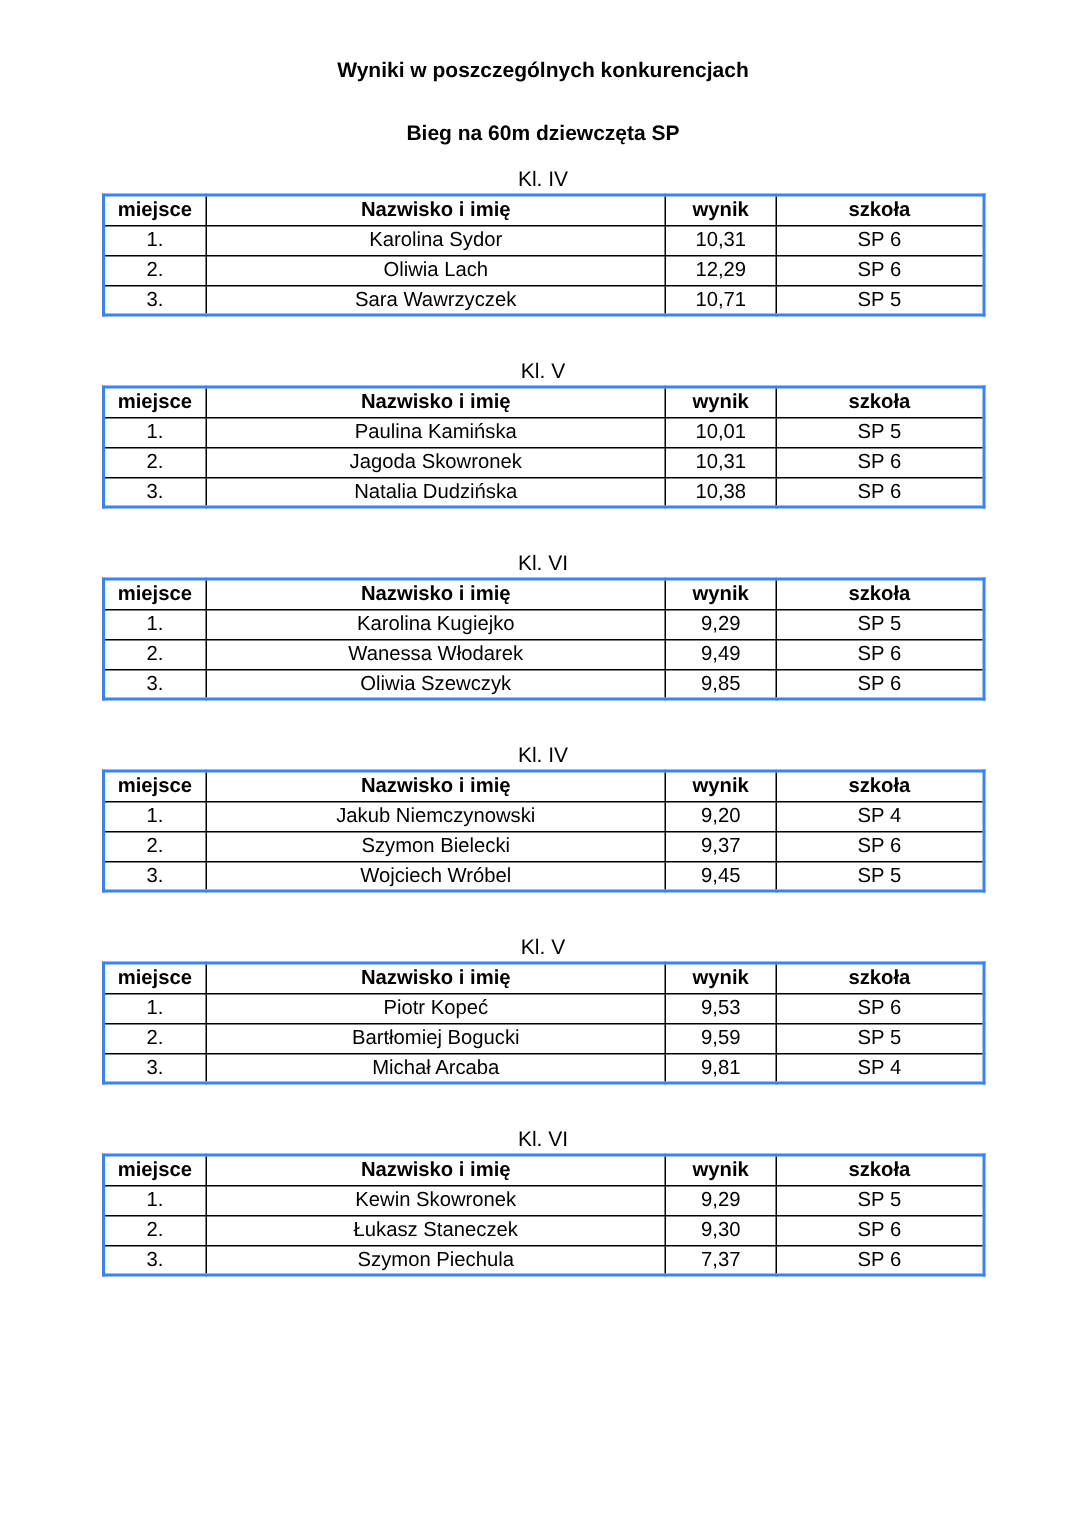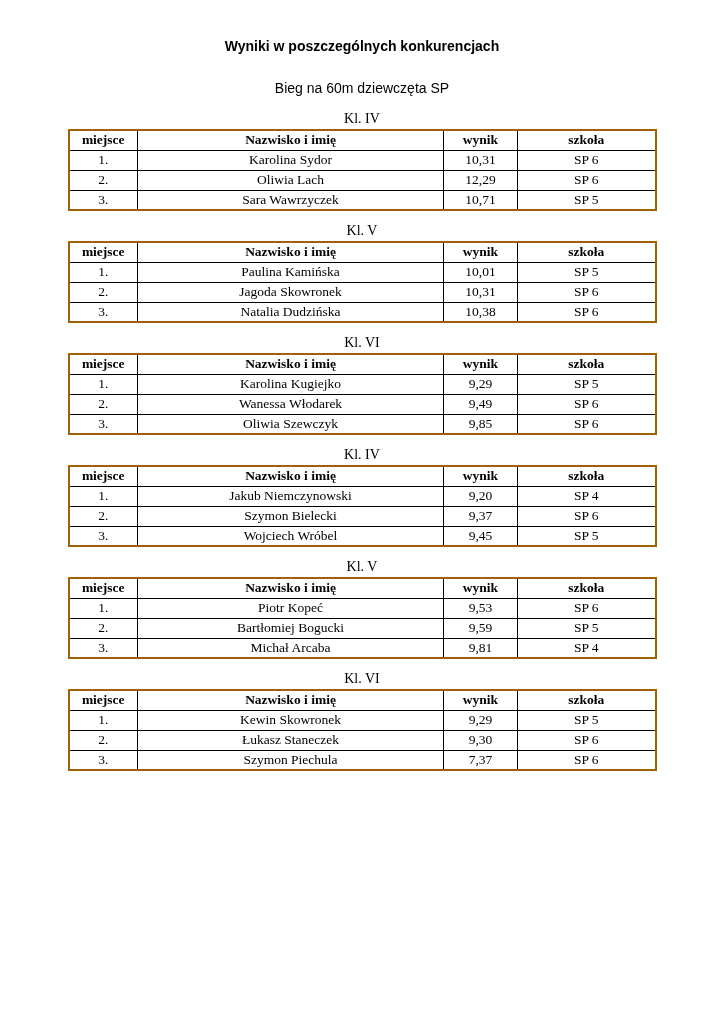--- a/index.html
+++ b/index.html
@@ -19,37 +19,37 @@
   }
   .doc-title {
     text-align: center;
     font-size: 14px;
     font-weight: bold;
     margin-bottom: 26px;
   }
   .section-heading {
     text-align: center;
     font-size: 14px;
-    font-weight: normal;
+    font-weight: bold;
     margin-bottom: 15px;
   }
   .section { margin-bottom: 3px; }
-  .table-block { margin-bottom: 12px; font-family: Liberation Serif, serif; }
+  .table-block { margin-bottom: 28px; }
   .table-label {
     text-align: center;
     font-size: 14px;
     font-weight: normal;
     margin-bottom: 2px;
   }
   table.results-table {
     border-collapse: collapse;
     table-layout: fixed;
     width: 587px;
     margin: 0 auto;
-    border: 2px solid #a16207;
+    border: 2px solid #3b82f6;
   }
   table.results-table col.c-miejsce { width: 69px; }
   table.results-table col.c-name    { width: 306px; }
   table.results-table col.c-wynik   { width: 74px; }
   table.results-table col.c-szkola  { width: 138px; }
   table.results-table th,
   table.results-table td {
     border: 1px solid #000000;
     text-align: center;
     vertical-align: middle;

